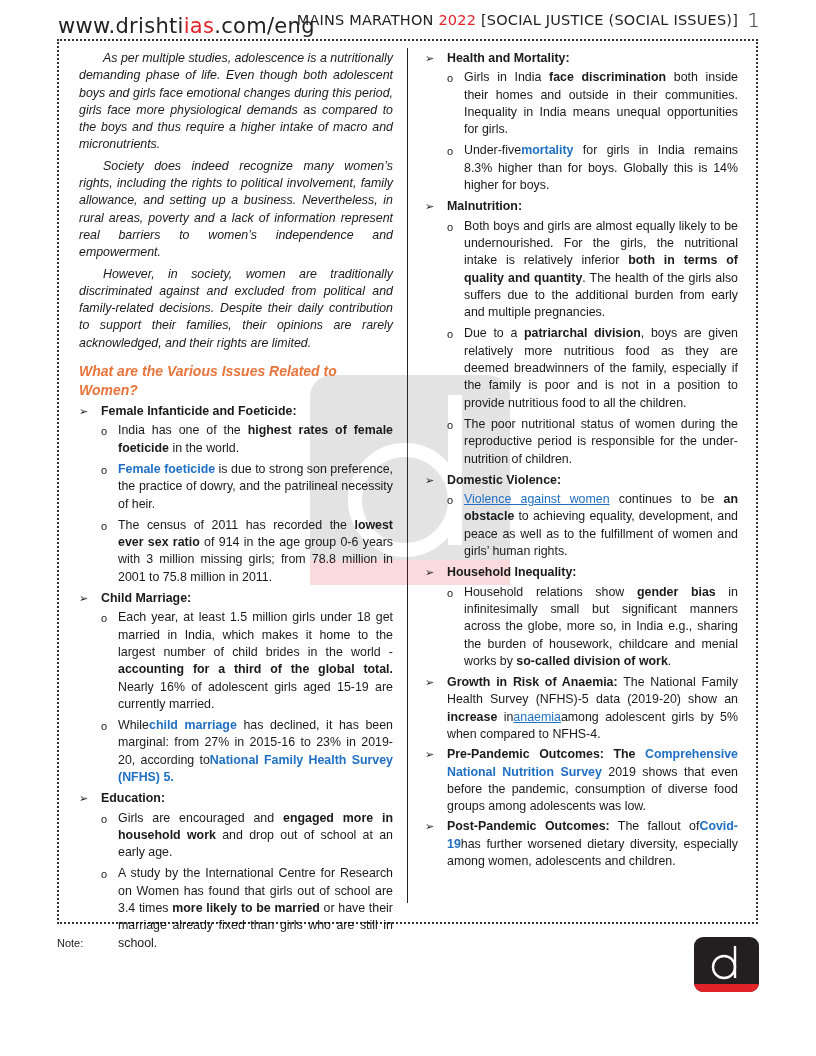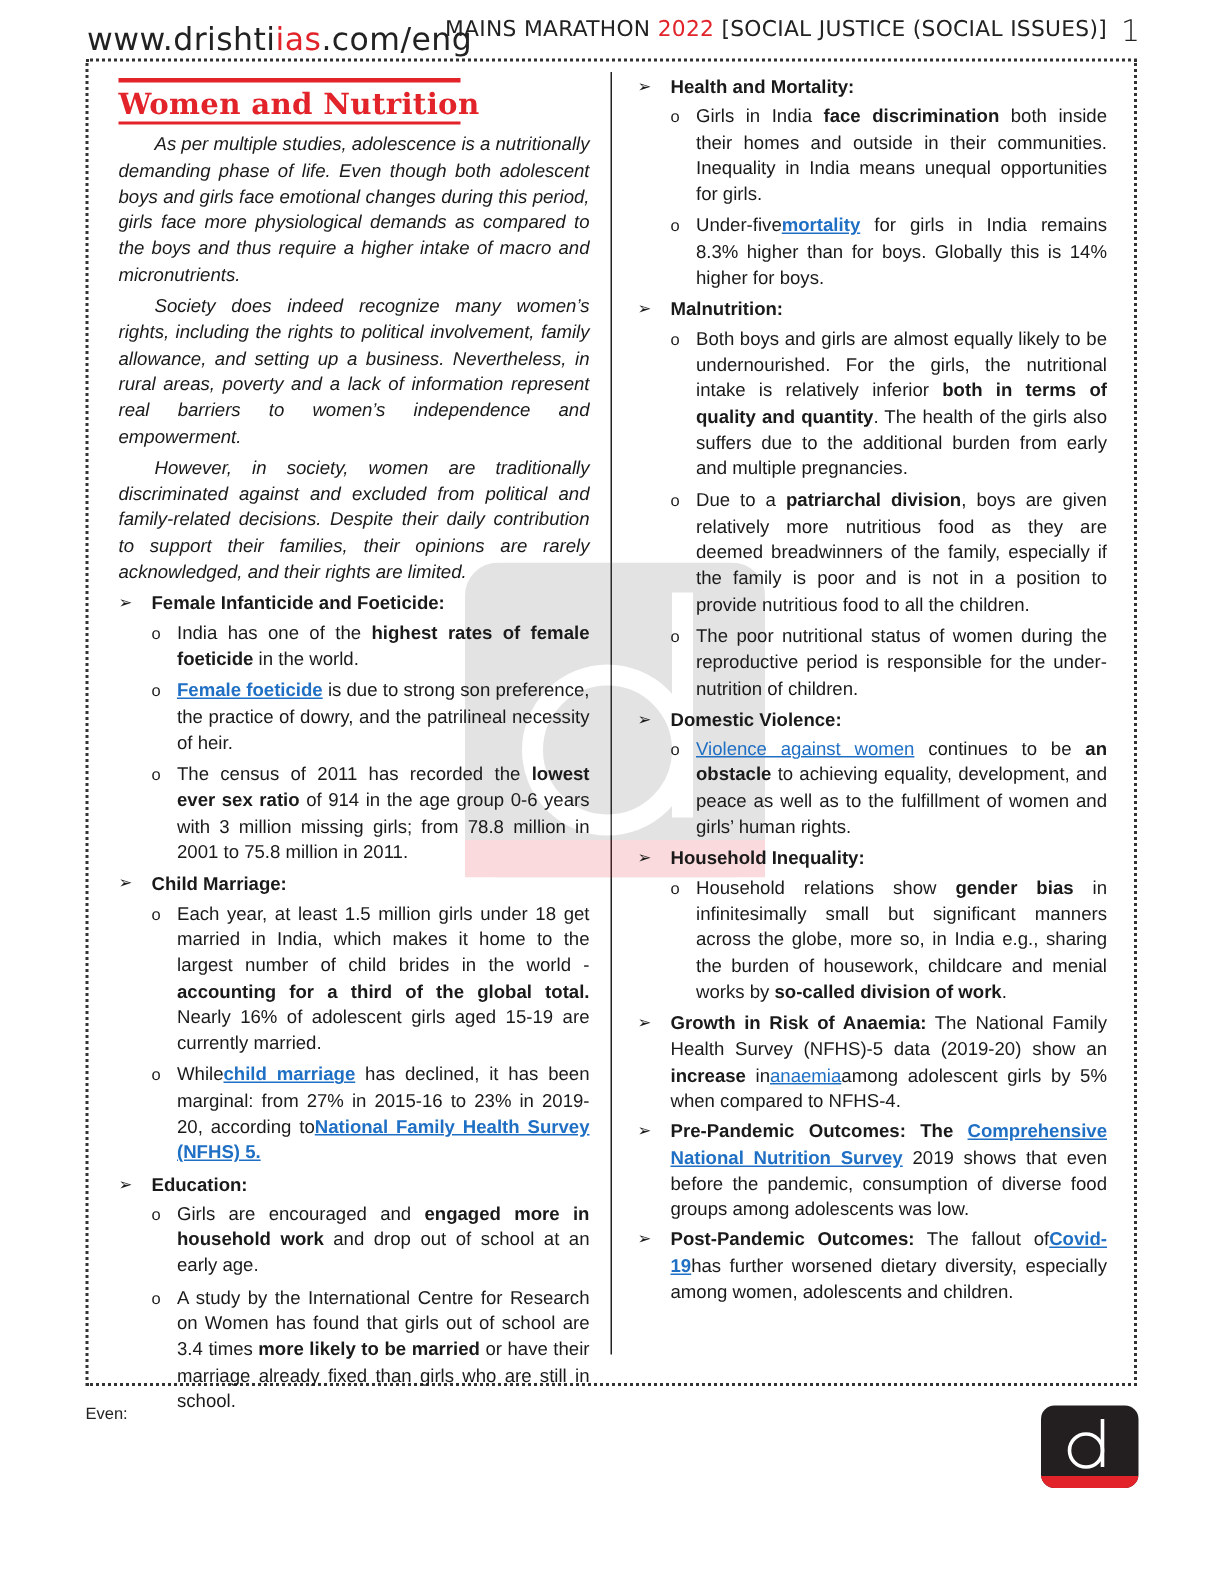--- a/index.html
+++ b/index.html
@@ -27,21 +27,21 @@
   p.para { margin:0 0 4px 0; text-indent:24px; text-align:justify;font-style:italic; }
   h2.sec { font-style:italic; font-weight:bold; color:#e8743b; font-size:14px; line-height:19px;
            margin:10px 0 3px 0; }
   ul.l1 { list-style:none; margin:0; padding:0; }
   ul.l1 > li { position:relative; padding-left:22px; margin-bottom:3px; }
   ul.l1 > li > .arrow { position:absolute; left:0; top:0; font-size:11px; }
   .l1-head { font-weight:bold; }
   ul.l2 { list-style:none; margin:2px 0 0 0; padding:0; }
   ul.l2 > li { position:relative; padding-left:17px; text-align:justify; margin-bottom:4px; }
   ul.l2 > li > .circ { position:absolute; left:0; top:1px; font-size:11px; }
-  .lk { color:#1f6fc4; text-decoration:underline; font-weight:bold; }
+  .lk { color:#1f6fc4; font-weight:bold; }
   .lk-n { color:#1f6fc4; text-decoration:underline; }
   b { font-weight:bold; }
   .note { position:absolute; left:57px; top:937px; font-size:11px; color:#222; }
   .logo { position:absolute; left:694px; top:937px; width:65px; height:55px; border-radius:9px;
           background:#231f20; overflow:hidden; }
   .logo .red { position:absolute; left:0; bottom:0; width:100%; height:8px; background:#e2232a; }
   .logo svg { position:absolute; left:0; top:0; }
 </style>
 </head>
 <body>
@@ -58,27 +58,25 @@
 <div class="divider"></div>
 
 <svg class="watermark" viewBox="0 0 200 210">
   <rect x="0" y="0" width="200" height="210" rx="22" fill="#555"></rect>
   <rect x="0" y="185" width="200" height="25" fill="#e2232a"></rect>
   <circle cx="95" cy="125" r="50" fill="none" stroke="#fff" stroke-width="14"></circle>
   <rect x="138" y="20" width="14" height="150" fill="#fff"></rect>
 </svg>
 
 <div class="col col-left">
-  <div class="title-wrap">
-    <div class="title">Women and Nutrition</div>
-  </div>
   <p class="para">As per multiple studies, adolescence is a nutritionally demanding phase of life. Even though both adolescent boys and girls face emotional changes during this period, girls face more physiological demands as compared to the boys and thus require a higher intake of macro and micronutrients.</p>
   <p class="para">Society does indeed recognize many women’s rights, including the rights to political involvement, family allowance, and setting up a business. Nevertheless, in rural areas, poverty and a lack of information represent real barriers to women’s independence and empowerment.</p>
   <p class="para">However, in society, women are traditionally discriminated against and excluded from political and family-related decisions. Despite their daily contribution to support their families, their opinions are rarely acknowledged, and their rights are limited.</p>
 
+  <h2 class="sec">What are the Various Issues Related to Women?</h2>
 
   <ul class="l1">
     <li>
       <span class="arrow">➢</span>
       <span class="l1-head">Female Infanticide and Foeticide:</span>
       <ul class="l2">
         <li><span class="circ">o</span><span>India has one of the </span><b>highest rates of female foeticide</b><span> in the world.</span></li>
         <li><span class="circ">o</span><a class="lk">Female foeticide</a><span> is due to strong son preference, the practice of dowry, and the patrilineal necessity of heir.</span></li>
         <li><span class="circ">o</span><span>The census of 2011 has recorded the </span><b>lowest ever sex ratio</b><span> of 914 in the age group 0-6 years with 3 million missing girls; from 78.8 million in 2001 to 75.8 million in 2011.</span></li>
       </ul>
@@ -147,20 +145,20 @@
       <span class="arrow">➢</span>
       <b>Pre-Pandemic Outcomes: The </b><a class="lk">Comprehensive National Nutrition Survey</a><span> 2019 shows that even before the pandemic, consumption of diverse food groups among adolescents was low.</span>
     </li>
     <li style="text-align:justify;">
       <span class="arrow">➢</span>
       <b>Post-Pandemic Outcomes:</b><span> The fallout of</span><a class="lk">Covid-19</a><span>has further worsened dietary diversity, especially among women, adolescents and children.</span>
     </li>
   </ul>
 </div>
 
-<div class="note">Even:</div>
+<div class="note">Note:</div>
 <div class="logo">
   <svg width="65" height="55" viewBox="0 0 65 55">
     <circle cx="30" cy="30" r="11" fill="none" stroke="#ffffff" stroke-width="2.4"></circle>
     <rect x="39.8" y="9" width="2.4" height="32" fill="#ffffff"></rect>
   </svg>
   <div class="red"></div>
 </div>
 
 </body></html>

